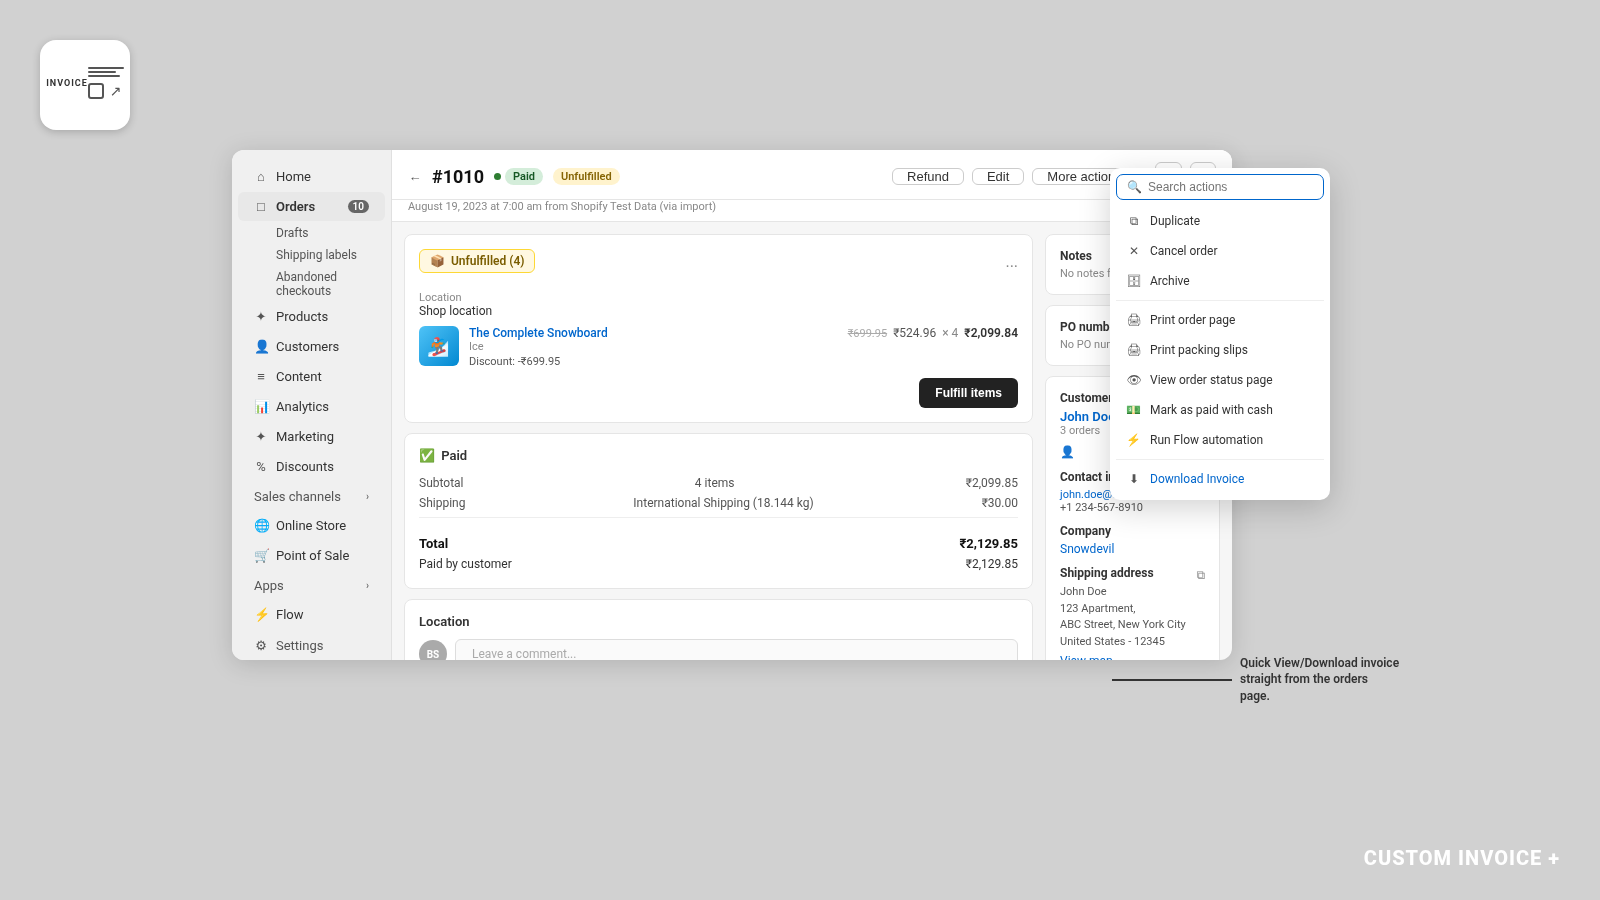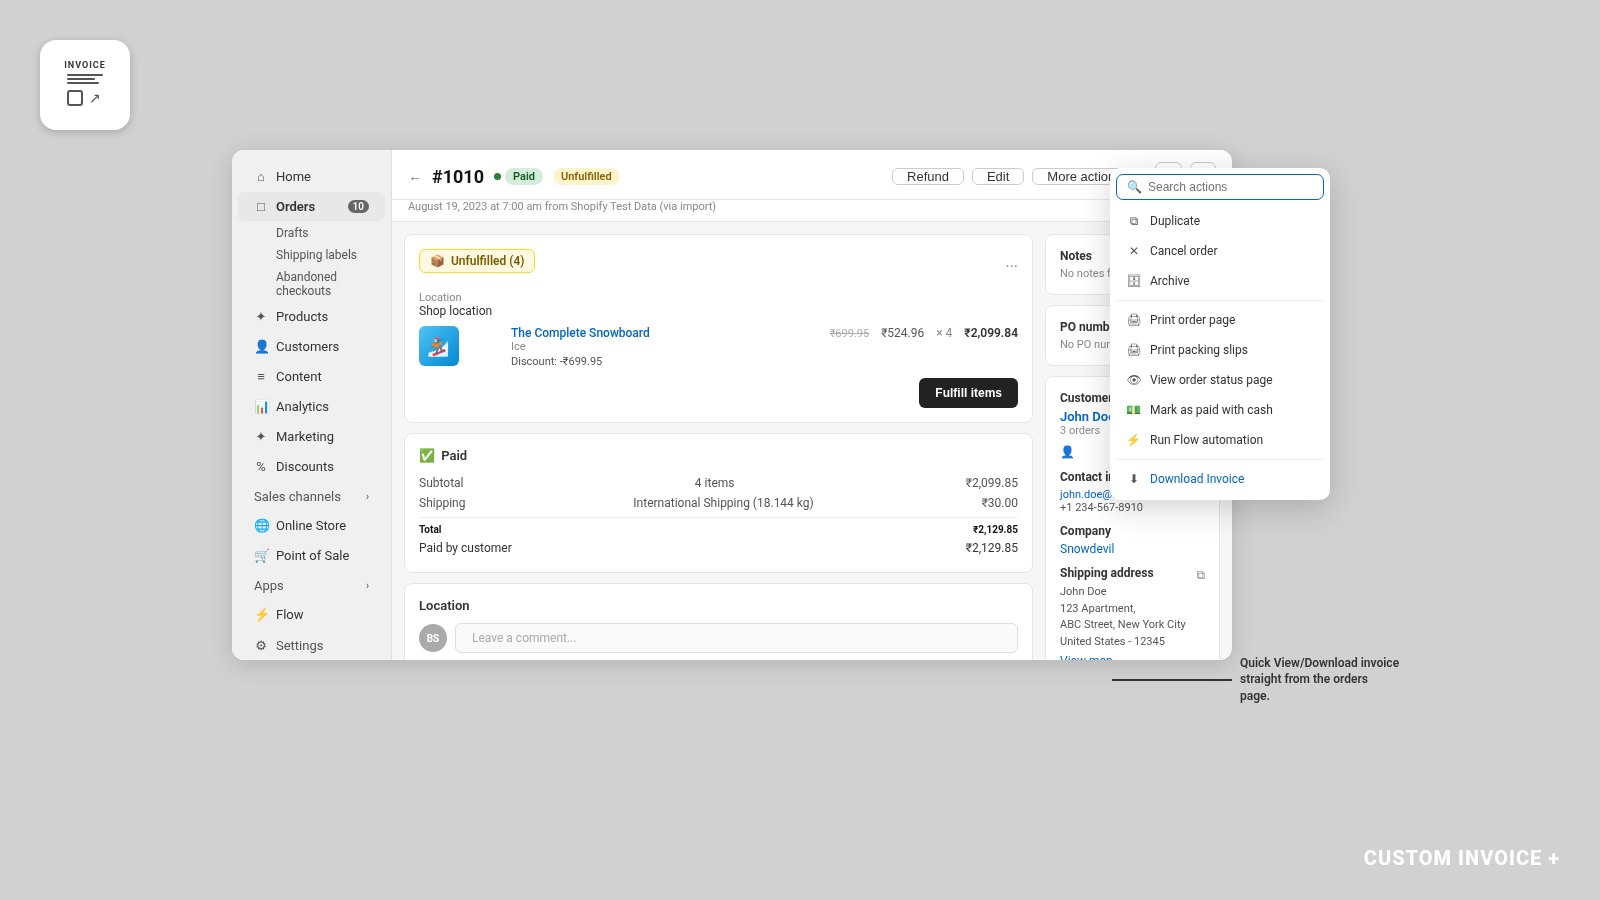--- a/index.html
+++ b/index.html
@@ -15,21 +15,20 @@
     
     .app-icon {
       position: absolute;
       top: 40px;
       left: 40px;
       width: 90px;
       height: 90px;
       background: white;
       border-radius: 16px;
       display: flex;
-      flex-direction: column;
       align-items: center;
       justify-content: center;
       box-shadow: 0 2px 8px rgba(0,0,0,0.2);
     }
     .app-icon-label {
       font-size: 9px;
       font-weight: 700;
       color: #333;
       letter-spacing: 1px;
       margin-bottom: 4px;
@@ -274,21 +273,21 @@
       width: 40px;
       height: 40px;
       background: linear-gradient(135deg, #4fc3f7, #0288d1);
       border-radius: 6px;
       flex-shrink: 0;
       display: flex;
       align-items: center;
       justify-content: center;
       font-size: 18px;
     }
-    .product-info { flex: 1; margin-left: 42px; }
+    .product-info { flex: 1; }
     .product-name { font-size: 12px; color: #0066cc; cursor: pointer; font-weight: 500; }
     .product-variant { font-size: 11px; color: #888; }
     .product-discount { font-size: 11px; color: #555; margin-top: 2px; }
     .product-total { font-size: 12px; font-weight: 600; color: #333; }
     .strikethrough { text-decoration: line-through; }
 
     .fulfill-btn {
       display: flex;
       justify-content: flex-end;
       margin-top: 10px;
@@ -318,24 +317,24 @@
       display: flex;
       justify-content: space-between;
       font-size: 12px;
       color: #555;
       padding: 3px 0;
       gap: 31px;
     }
     .payment-row.total {
       font-weight: 700;
       color: #111;
-      font-size: 10px;
+      font-size: 13px;
       border-top: 1px solid #eee;
       margin-top: 4px;
-      padding-top: 6px;
+      padding-top: 18px;
     }
     .payment-row.paid-by { color: #333; font-size: 12px; }
 
     
     .timeline-input {
       display: flex;
       align-items: center;
       gap: 8px;
     }
     .avatar-small {
@@ -643,21 +642,21 @@
             <div style="font-size:12px;color:#333;">Shop location</div>
           </div>
 
           <div class="product-row">
             <div class="product-img">🏂</div>
             <div class="product-info">
               <div class="product-name">The Complete Snowboard</div>
               <div class="product-variant">Ice</div>
               <div class="product-discount">Discount: -₹699.95</div>
             </div>
-            <div style="display:flex;align-items:center;gap:12px;flex-shrink:0;">
+            <div style="display:flex;align-items:center;gap:6px;flex-shrink:0;">
               <span class="strikethrough" style="font-size:11px;color:#aaa;">₹699.95</span>
               <span style="font-size:12px;color:#555;">₹524.96</span>
               <span style="font-size:12px;color:#888;">× 4</span>
               <span class="product-total">₹2,099.84</span>
             </div>
           </div>
 
           <div class="fulfill-btn">
             <button class="btn-black">Fulfill items</button>
           </div>

